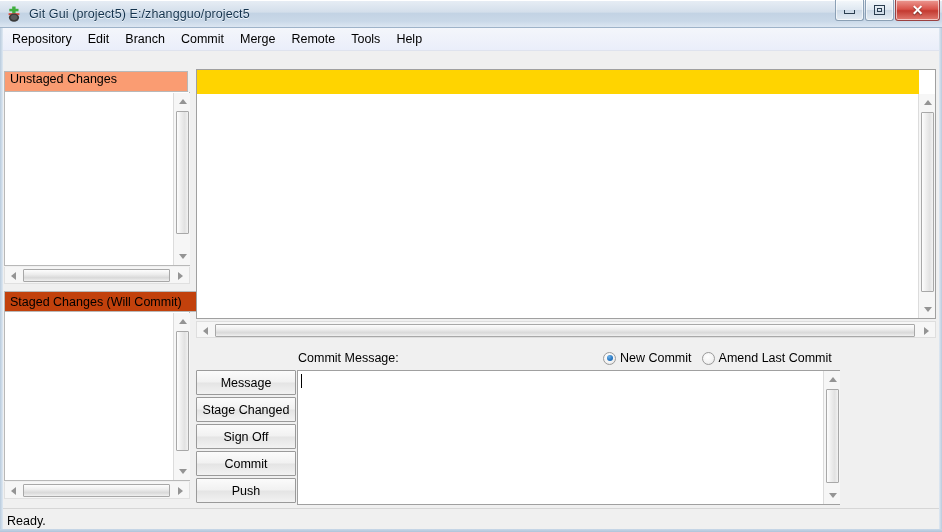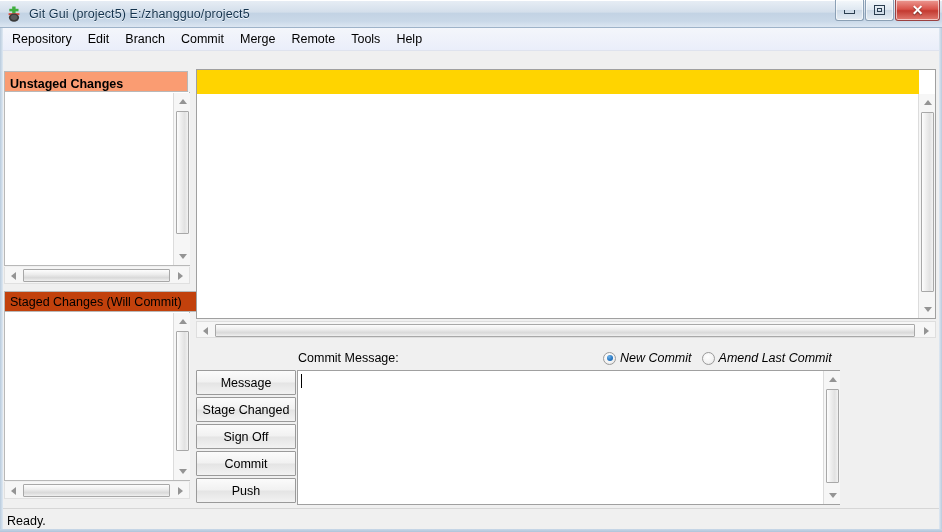--- a/index.html
+++ b/index.html
@@ -216,23 +216,22 @@
   }
 
   
   .unstaged-header {
     position: absolute;
     left: 4px; top: 71px;
     width: 184px; height: 21px;
     background: #fa9c72;
     border: 1px solid #b8b8b8;
     box-sizing: border-box;
-    display: flex; align-items: flex-end;
+    display: flex; align-items: flex-start;
     overflow: hidden;
-    font-weight: bold;
   }
   .unstaged-header span {
     font-size: 12.5px; color: #000; margin-left: 5px; white-space: nowrap;
   }
   .unstaged-list {
     position: absolute;
     left: 4px; top: 92px;
     width: 186px; height: 174px;
     background: #ffffff;
     border: 1px solid #b8b8b8;
@@ -312,21 +311,21 @@
     flex: 0 0 auto;
   }
   .radio.checked::after {
     content: "";
     position: absolute;
     left: 2.5px; top: 2.5px;
     width: 6px; height: 6px;
     border-radius: 50%;
     background: radial-gradient(circle at 35% 30%, #6fb3e8 0%, #2a79c4 55%, #1a5fa3 100%);
   }
-  .radio-label { margin-right: 10px; font-style: italic; }
+  .radio-label { margin-right: 10px; }
 
   
   .btn {
     position: absolute;
     left: 196px;
     width: 100px;
     height: 25px;
     border: 1px solid #9a9a9a;
     background: linear-gradient(to bottom, #fbfbfb 0%, #f1f1f1 48%, #e4e4e4 52%, #f2f2f2 100%);
     box-sizing: border-box;

